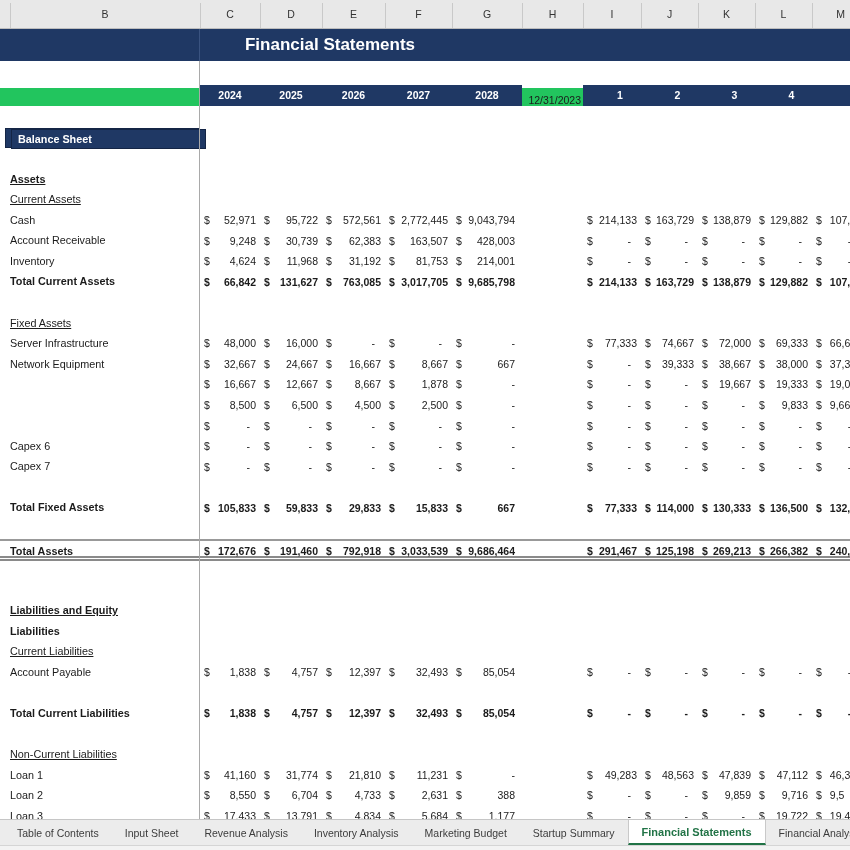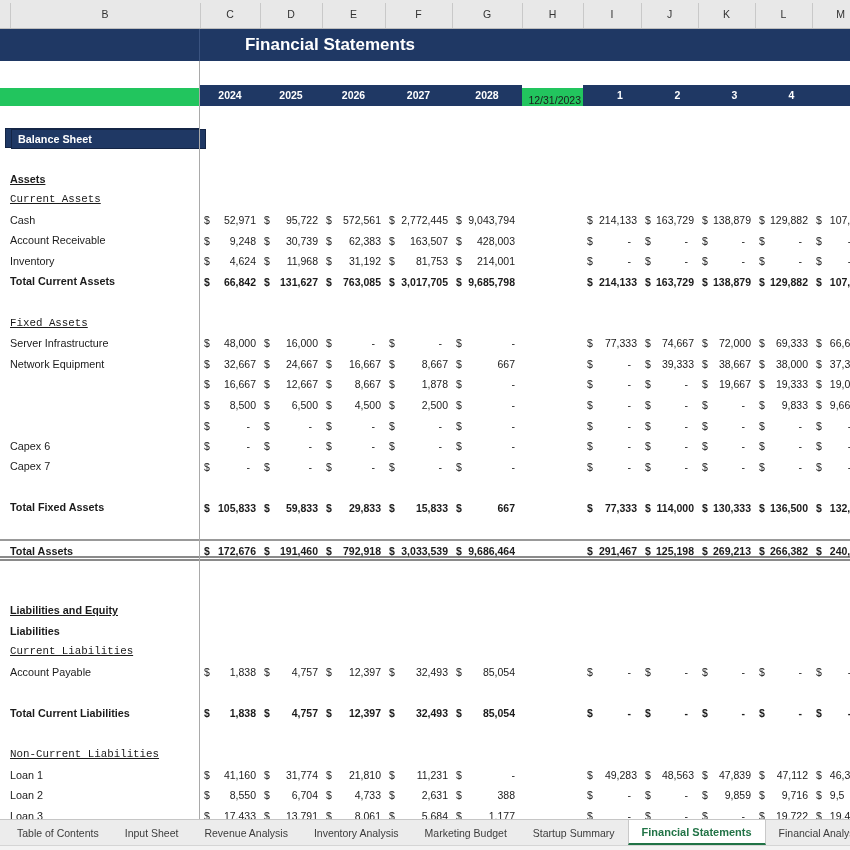--- a/index.html
+++ b/index.html
@@ -24,21 +24,21 @@
   #year-row { position:absolute; left:0; top:85px; width:850px; height:21px; }
   .navy-seg { position:absolute; top:0; height:21px; background:#1f3864; }
   .year-cell, .period-cell { position:absolute; top:0; height:21px; line-height:21px; text-align:center; color:#ffffff; font-weight:bold; font-size:10.5px; }
 
   
   #body { position:absolute; left:0; top:106px; width:850px; height:713px; background:#ffffff; overflow:hidden; }
   .freeze-line { position:absolute; width:1px; }
   .row { position:absolute; left:0; width:869px; height:21px; line-height:20.5px; font-size:10.5px; color:#1b1b1b; }
   .row-label { position:absolute; left:10px; top:0; width:189px; height:21px; white-space:nowrap; overflow:hidden; font-size:10.8px; }
   .row.h1 .row-label { font-weight:bold; text-decoration:underline; }
-  .row.h2 .row-label { text-decoration:underline;font-family:Liberation Mono, monospace; }
+  .row.h2 .row-label { text-decoration:underline; }
   .row.h3 .row-label { font-weight:bold; }
   .row.total { font-weight:bold; }
   .row.grand { font-weight:bold; border-top:2px solid #999999; border-bottom:5px double #8a8a8a; height:22px; }
   .title-box { position:absolute; left:5px; top:0; width:195px; height:20px; background:#1f3864; border:1px solid #142545; color:#ffffff; font-weight:bold; font-size:10.8px; line-height:18px; padding-left:6px; }
   .cell { position:absolute; top:0; height:21px; display:flex; align-items:center; padding-left:4px; }
   .cell .cur { flex:0 0 auto; }
   .cell .num { flex:1 1 auto; text-align:right; padding-right:4px; white-space:nowrap; }
   .cell .num.dash { padding-right:10px; }
   .cell.col-g .num { padding-right:7px; }
   .cell.col-m { padding-left:4px; }
@@ -865,21 +865,21 @@
         <div class="cell col-c" style="left: 200px; width: 60px;">
           <span class="cur">$</span>
           <span class="num">17,433</span>
         </div>
         <div class="cell col-d" style="left: 260px; width: 62px;">
           <span class="cur">$</span>
           <span class="num">13,791</span>
         </div>
         <div class="cell col-e" style="left: 322px; width: 63px;">
           <span class="cur">$</span>
-          <span class="num">8,061</span>
+          <span class="num">4,834</span>
         </div>
         <div class="cell col-f" style="left: 385px; width: 67px;">
           <span class="cur">$</span>
           <span class="num">5,684</span>
         </div>
         <div class="cell col-g" style="left: 452px; width: 70px;">
           <span class="cur">$</span>
           <span class="num">1,177</span>
         </div>
         <div class="cell col-i" style="left: 583px; width: 58px;">

